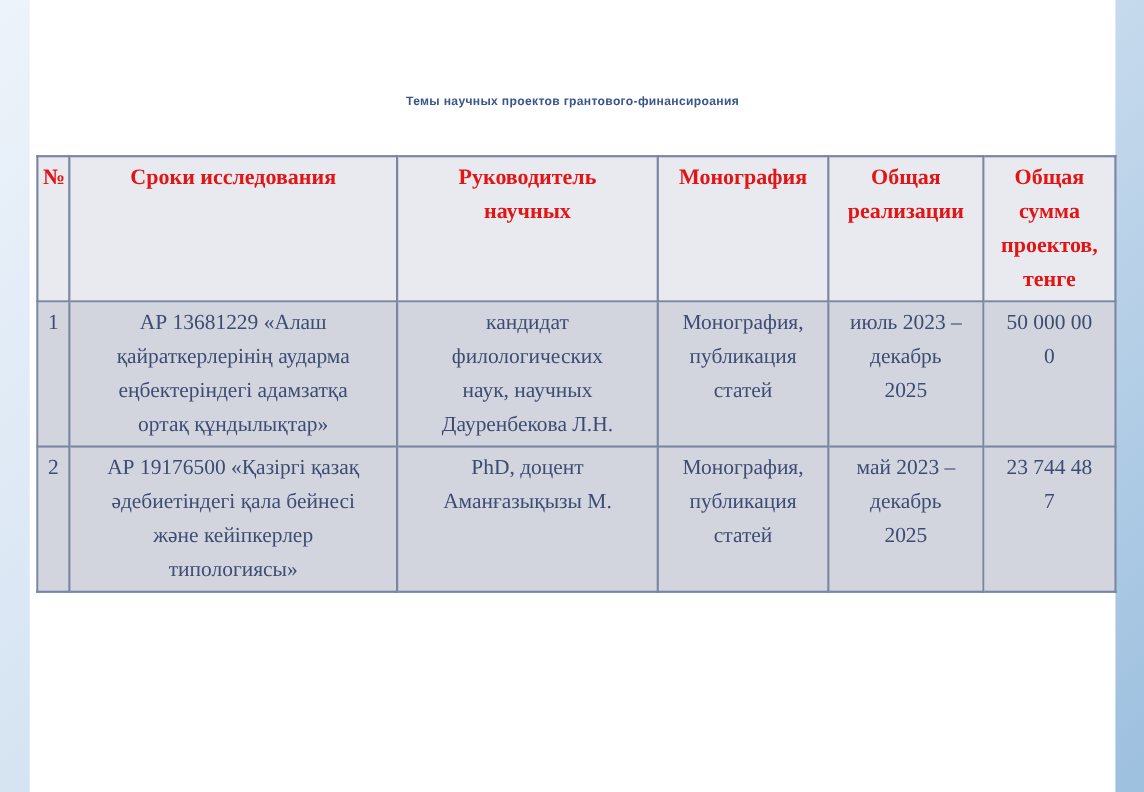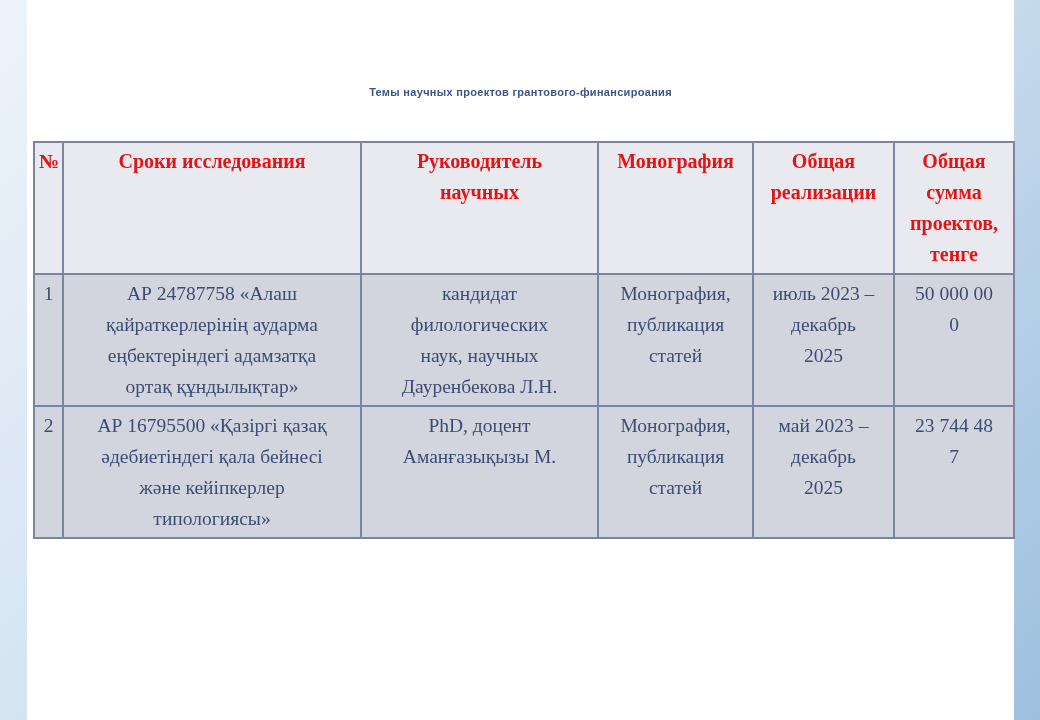--- a/index.html
+++ b/index.html
@@ -86,40 +86,40 @@
 реализации</th>
       <th>Общая
 сумма
 проектов,
 тенге</th>
     </tr>
   </thead>
   <tbody>
     <tr class="data-row-1">
       <td>1</td>
-      <td>АР 24787758 «Алаш
+      <td>АР 13681229 «Алаш
 қайраткерлерінің аударма
 еңбектеріндегі адамзатқа
 ортақ құндылықтар»</td>
       <td>кандидат
 филологических
 наук, научных
 Дауренбекова Л.Н.</td>
       <td>Монография,
 публикация
 статей</td>
       <td>июль 2023 –
 декабрь
 2025</td>
       <td>50 000 00
 0</td>
     </tr>
     <tr class="data-row-2">
       <td>2</td>
-      <td>АР 16795500 «Қазіргі қазақ
+      <td>АР 19176500 «Қазіргі қазақ
 әдебиетіндегі қала бейнесі
 және кейіпкерлер
 типологиясы»</td>
       <td>PhD, доцент
 Аманғазықызы М.</td>
       <td>Монография,
 публикация
 статей</td>
       <td>май 2023 –
 декабрь

